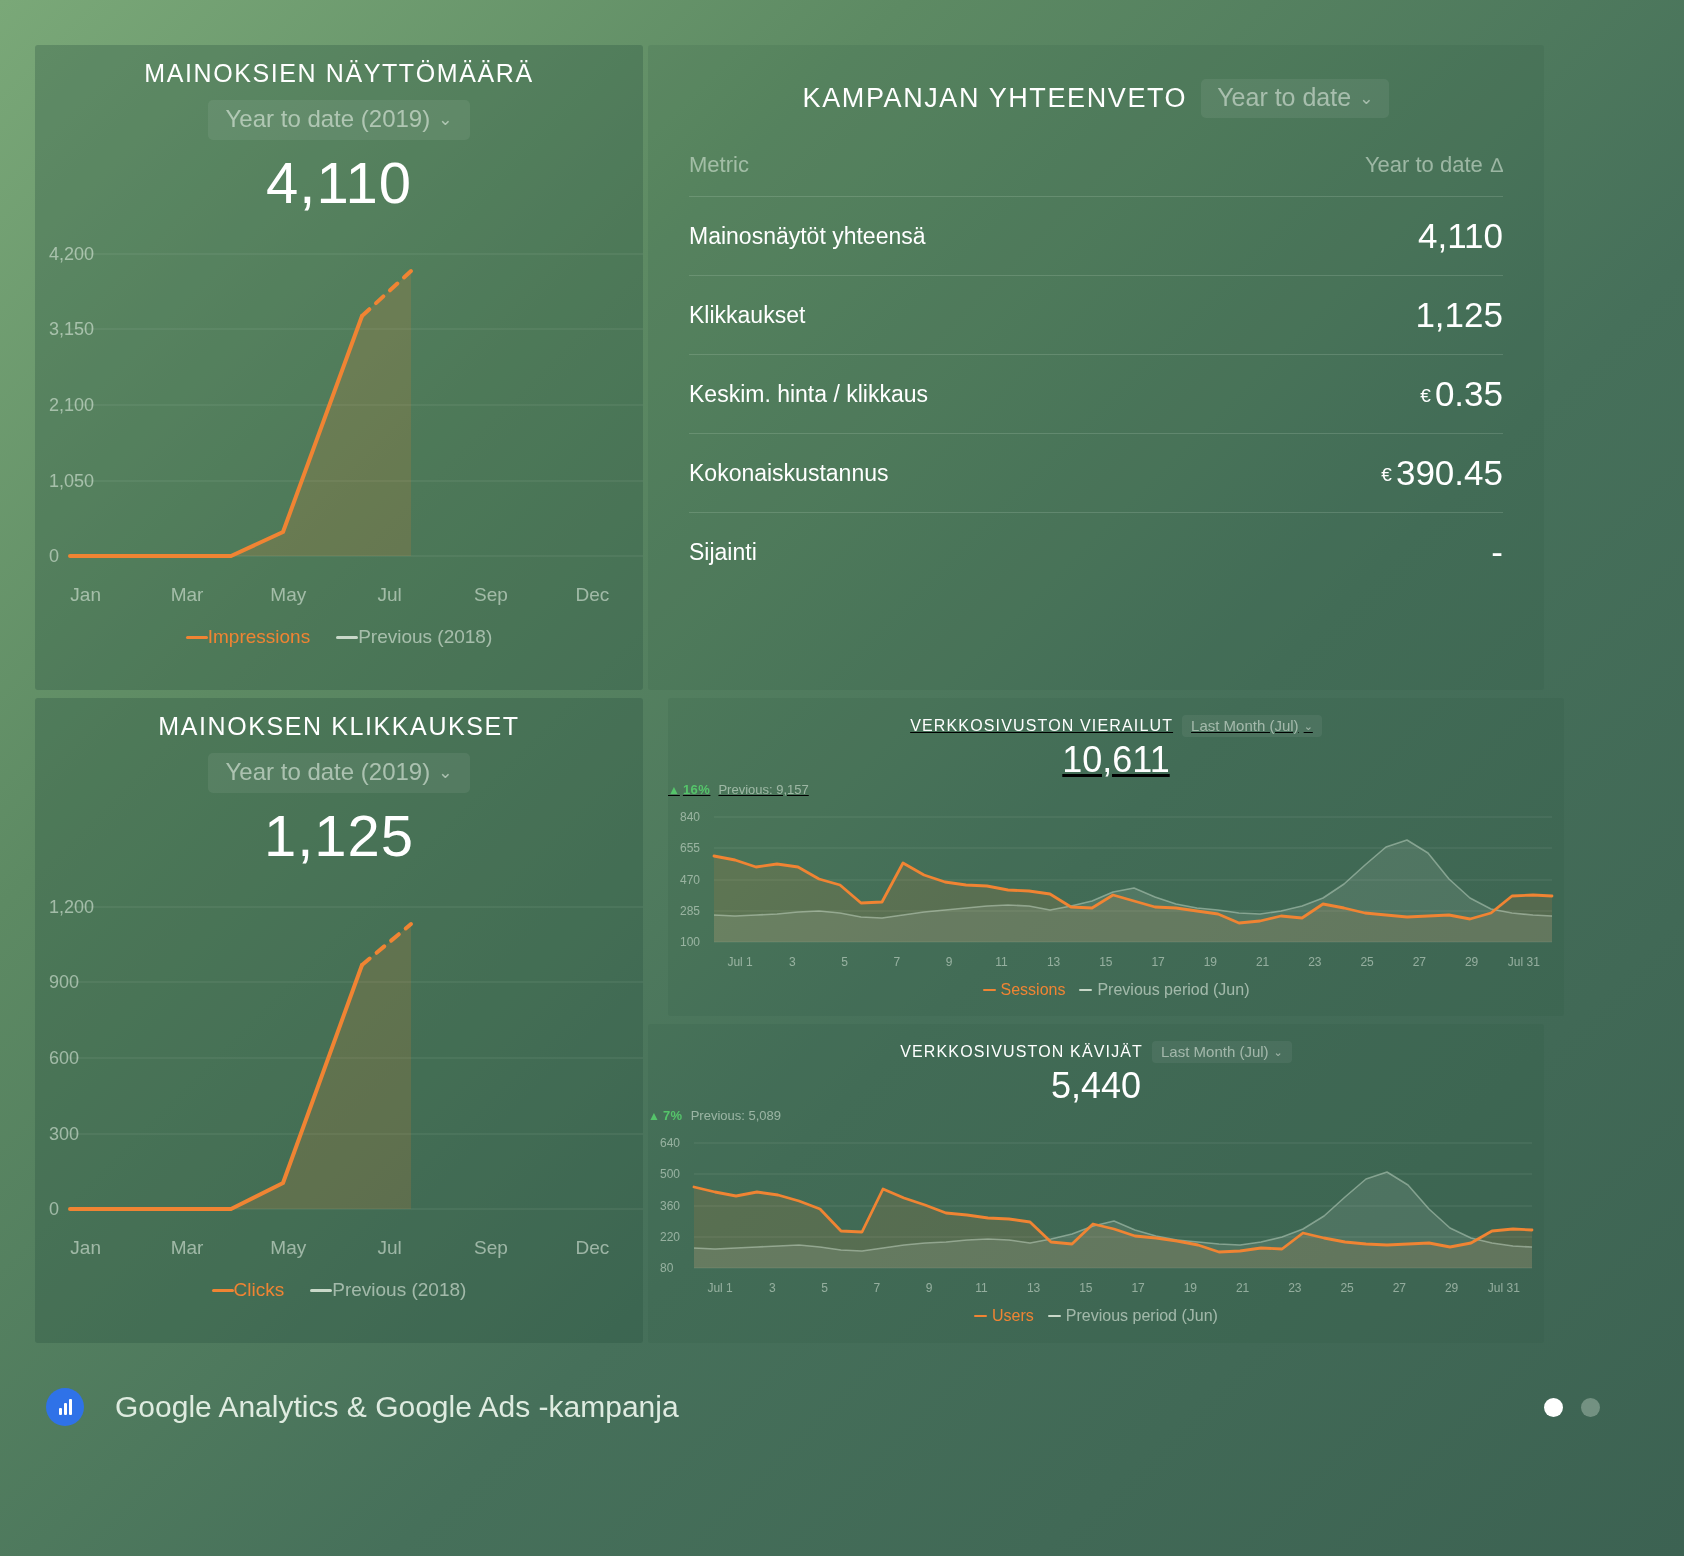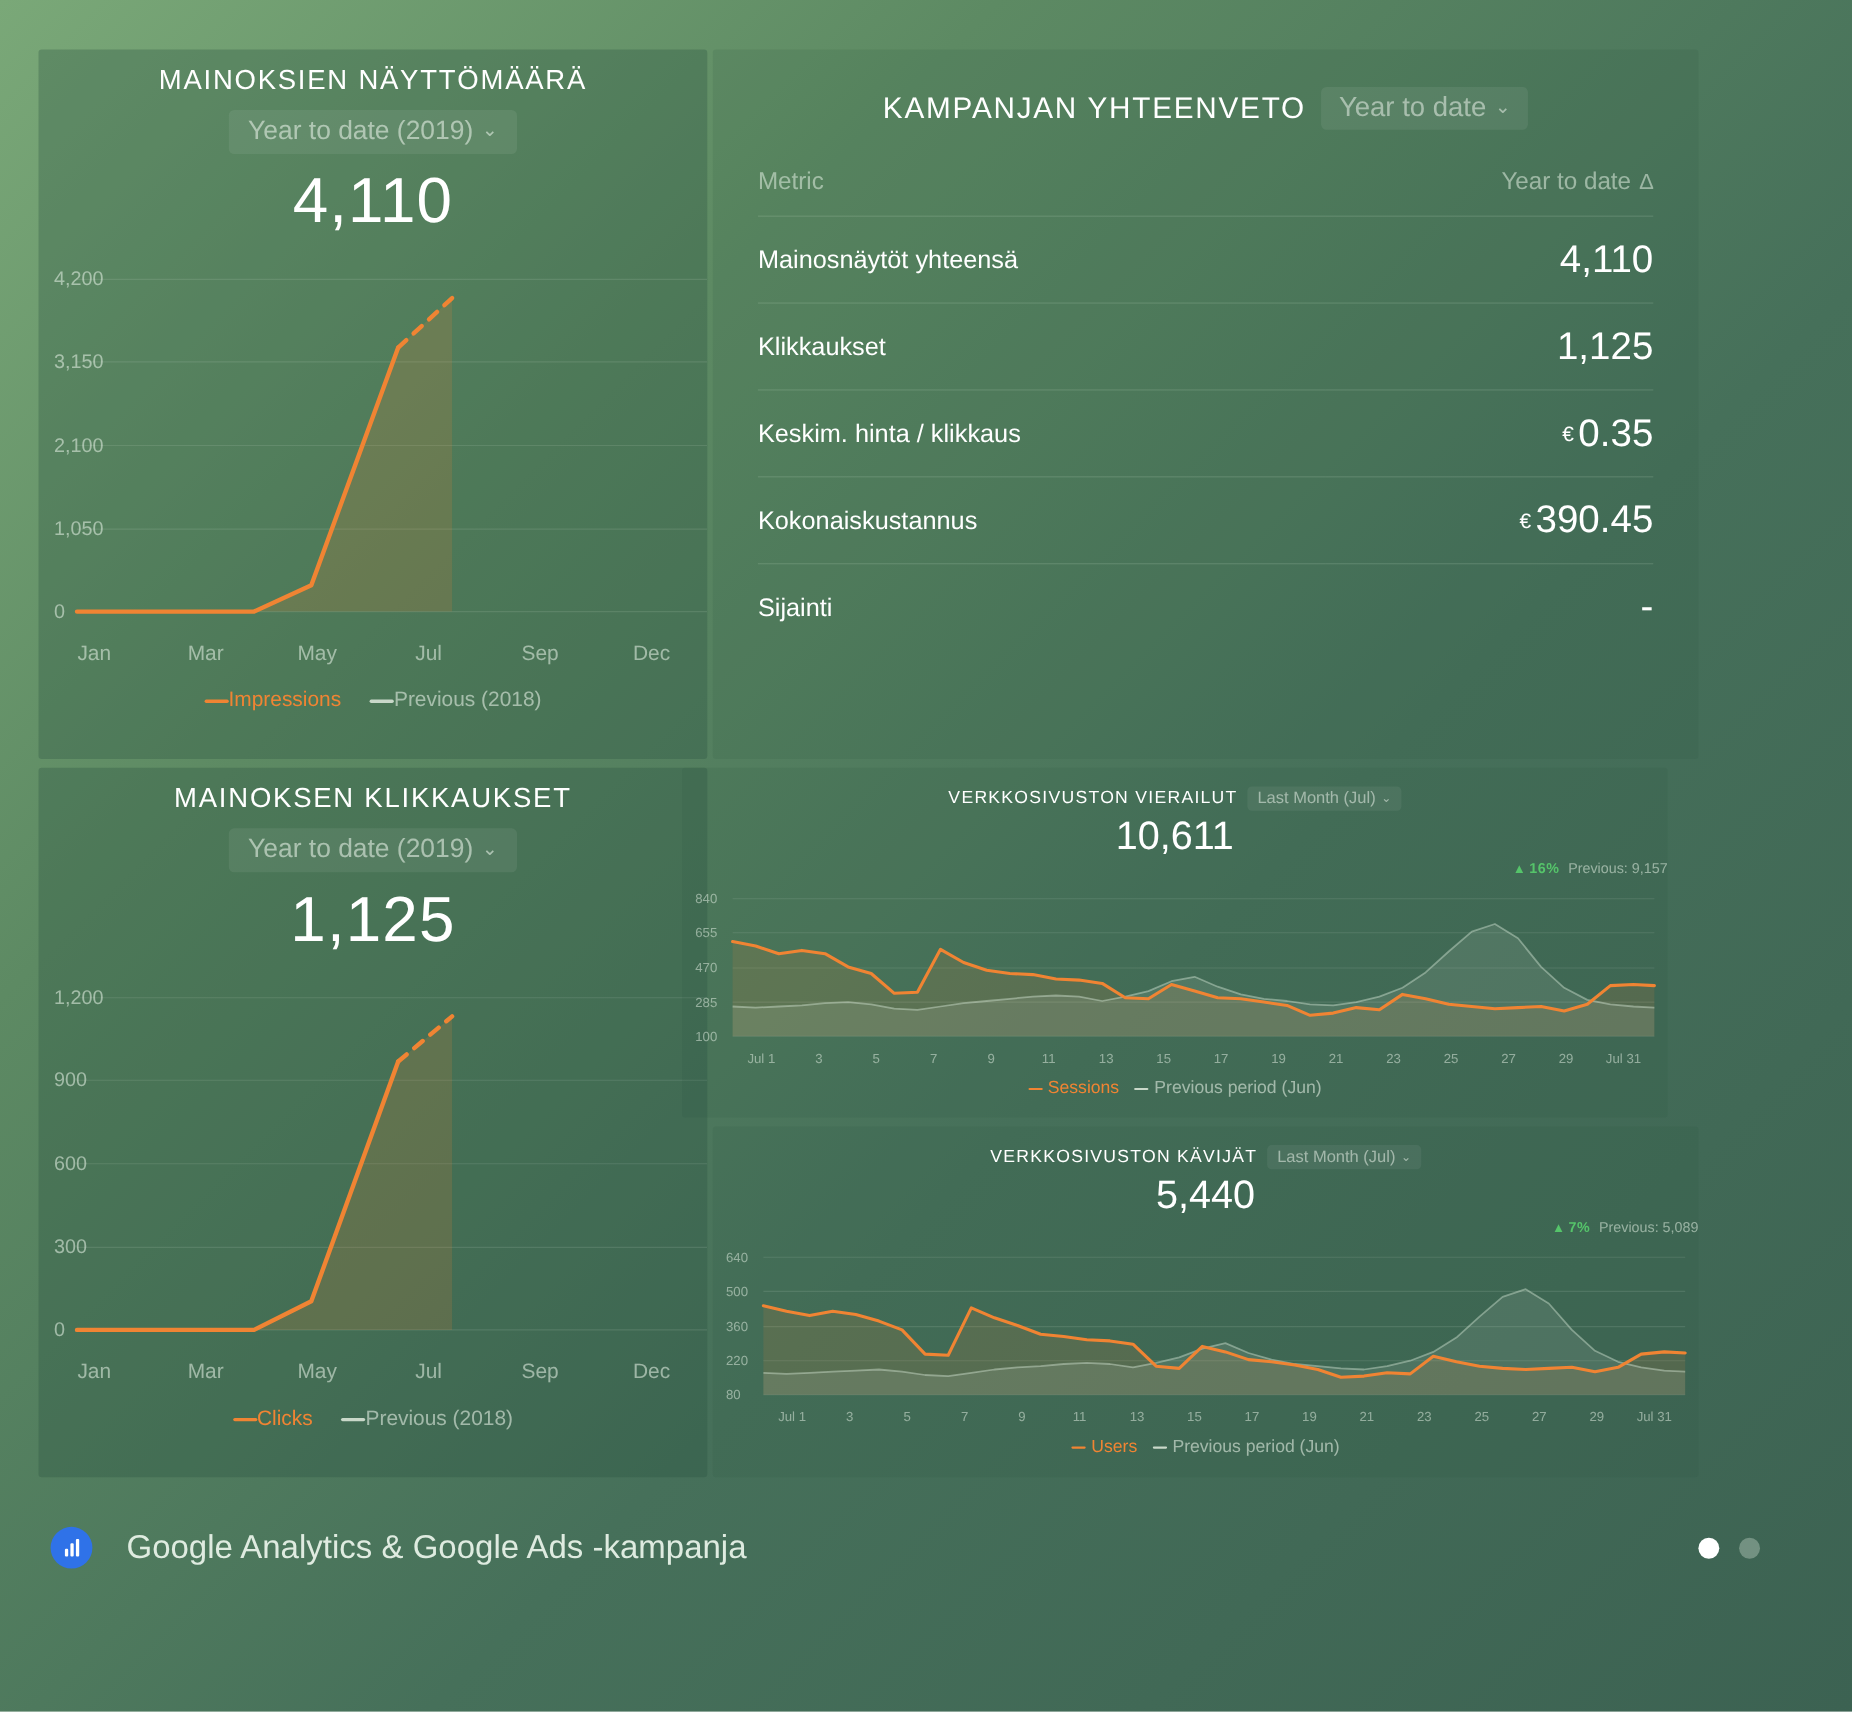--- a/index.html
+++ b/index.html
@@ -20,21 +20,21 @@
     background: rgba(40,78,64,0.30);
     border-radius: 3px;
     overflow: hidden;
   }
   .card.light { background: rgba(44,82,62,0.14); }
 
   
   #card-impressions { left:35px;  top:45px;   width:608px; height:645px; }
   #card-clicks      { left:35px;  top:698px;  width:608px; height:645px; }
   #card-summary     { left:648px; top:45px;   width:896px; height:645px; }
-  #card-sessions    { left:620px; top:698px;  width:896px; height:318px; }
+  #card-sessions    { left:668px; top:698px;  width:896px; height:318px;text-decoration:underline; }
   #card-users       { left:648px; top:1024px; width:896px; height:319px; }
 
   .big-title {
     text-align:center;
     color:#ffffff;
     font-size:25px;
     letter-spacing:1.6px;
     font-weight:400;
     padding-top:14px;
     text-transform:uppercase;
@@ -129,21 +129,21 @@
   .sm-head { display:flex; justify-content:center; align-items:baseline; gap:9px; padding-top:17px; }
   .sm-title { color:#fff; font-size:16px; letter-spacing:1.15px; text-transform:uppercase; }
   .sm-pill {
     padding:2px 9px 3px 9px; border-radius:4px;
     background: rgba(255,255,255,0.06);
     color: rgba(225,235,225,0.58);
     font-size:15px; white-space:nowrap;
   }
   .sm-pill .chev { font-size:11px; margin-left:5px; position:relative; top:-1px; }
   .sm-num { text-align:center; color:#fff; font-size:36px; font-weight:300; margin-top:4px; line-height:1.05; }
-  .sm-cmp { text-align:right; margin-top:3px; font-size:13px; }
+  .sm-cmp { text-align:left; margin-top:3px; font-size:13px; }
   .sm-cmp .up { color:#55c46a; font-size:12px; }
   .sm-cmp .pct { color:#55c46a; font-weight:700; letter-spacing:0.5px; margin-left:3px; }
   .sm-cmp .prev { color: rgba(226,238,226,0.55); margin-left:8px; }
 
   .sm-chart { position:relative; height:150px; margin-top:6px; }
   .sm-chart svg { position:absolute; left:0; top:0; width:100%; height:100%; }
   .sm-ylab {
     position:absolute; left:12px;
     color: rgba(226,238,226,0.52);
     font-size:12px; transform:translateY(-50%);

